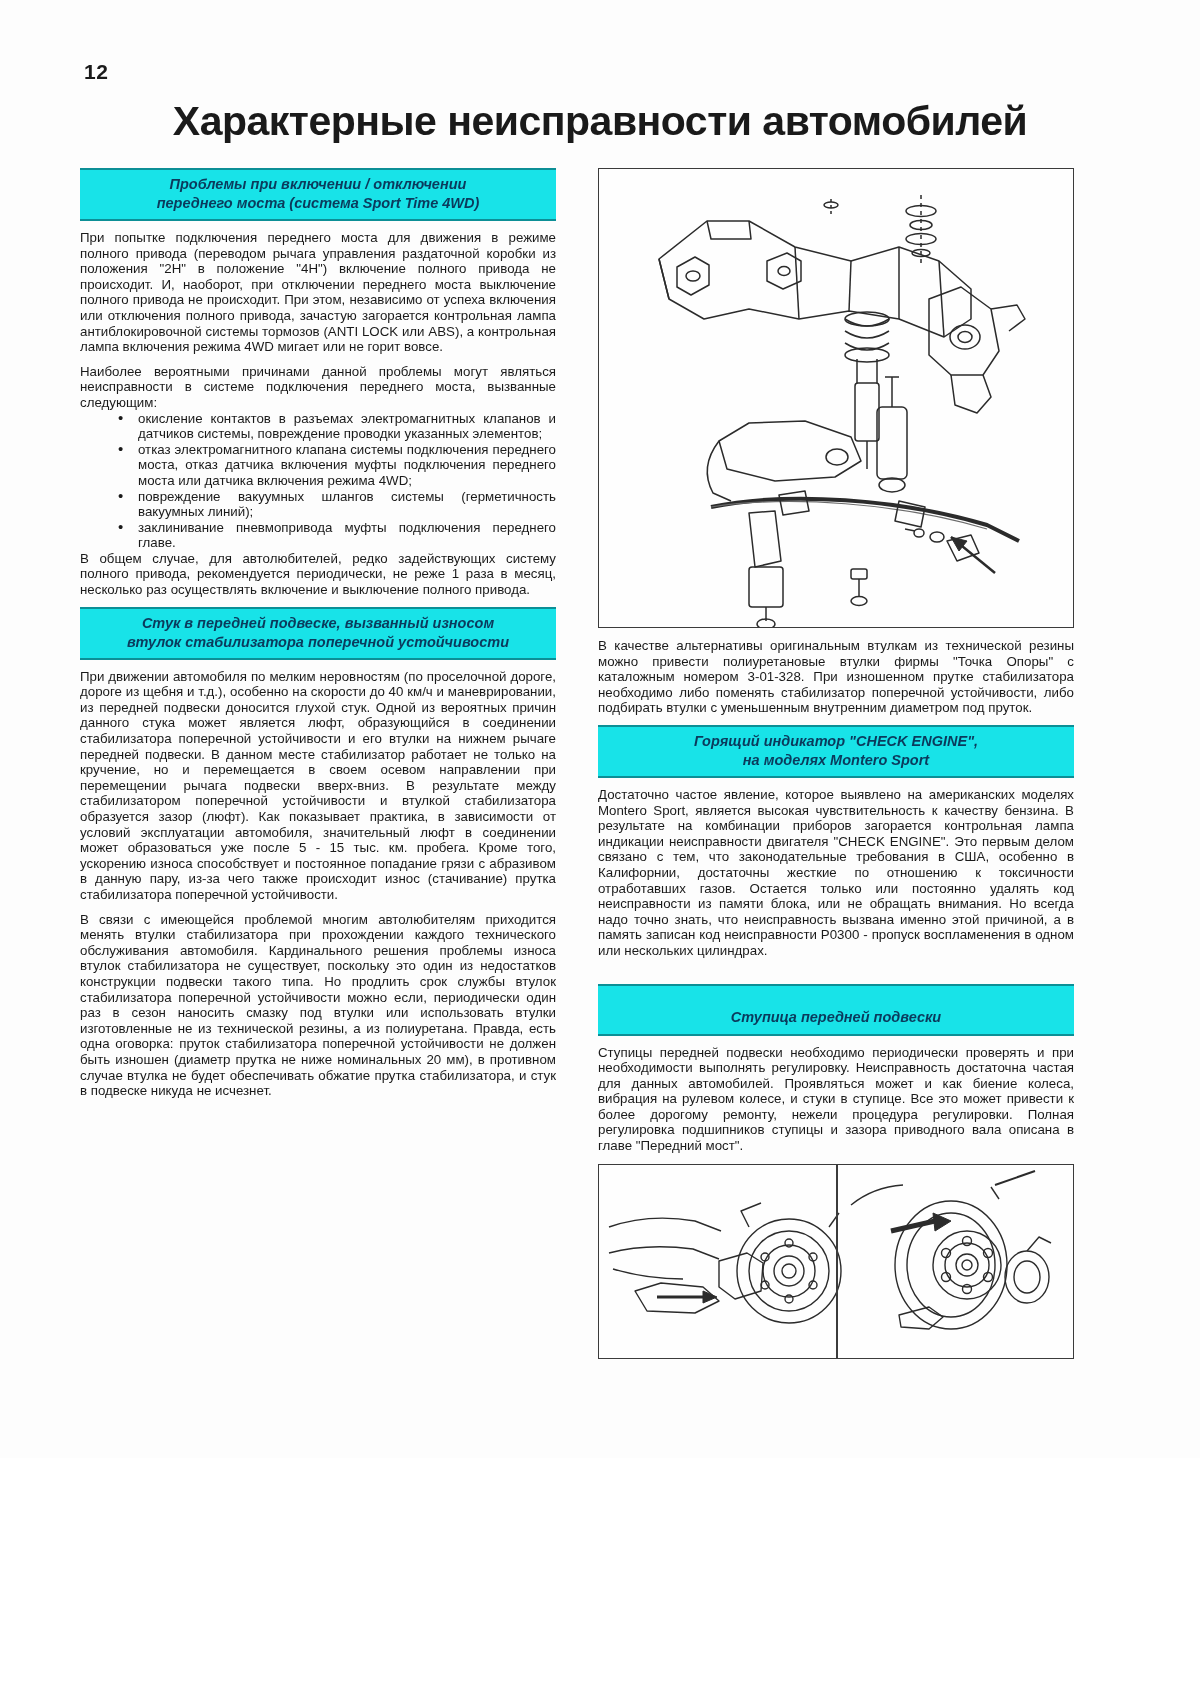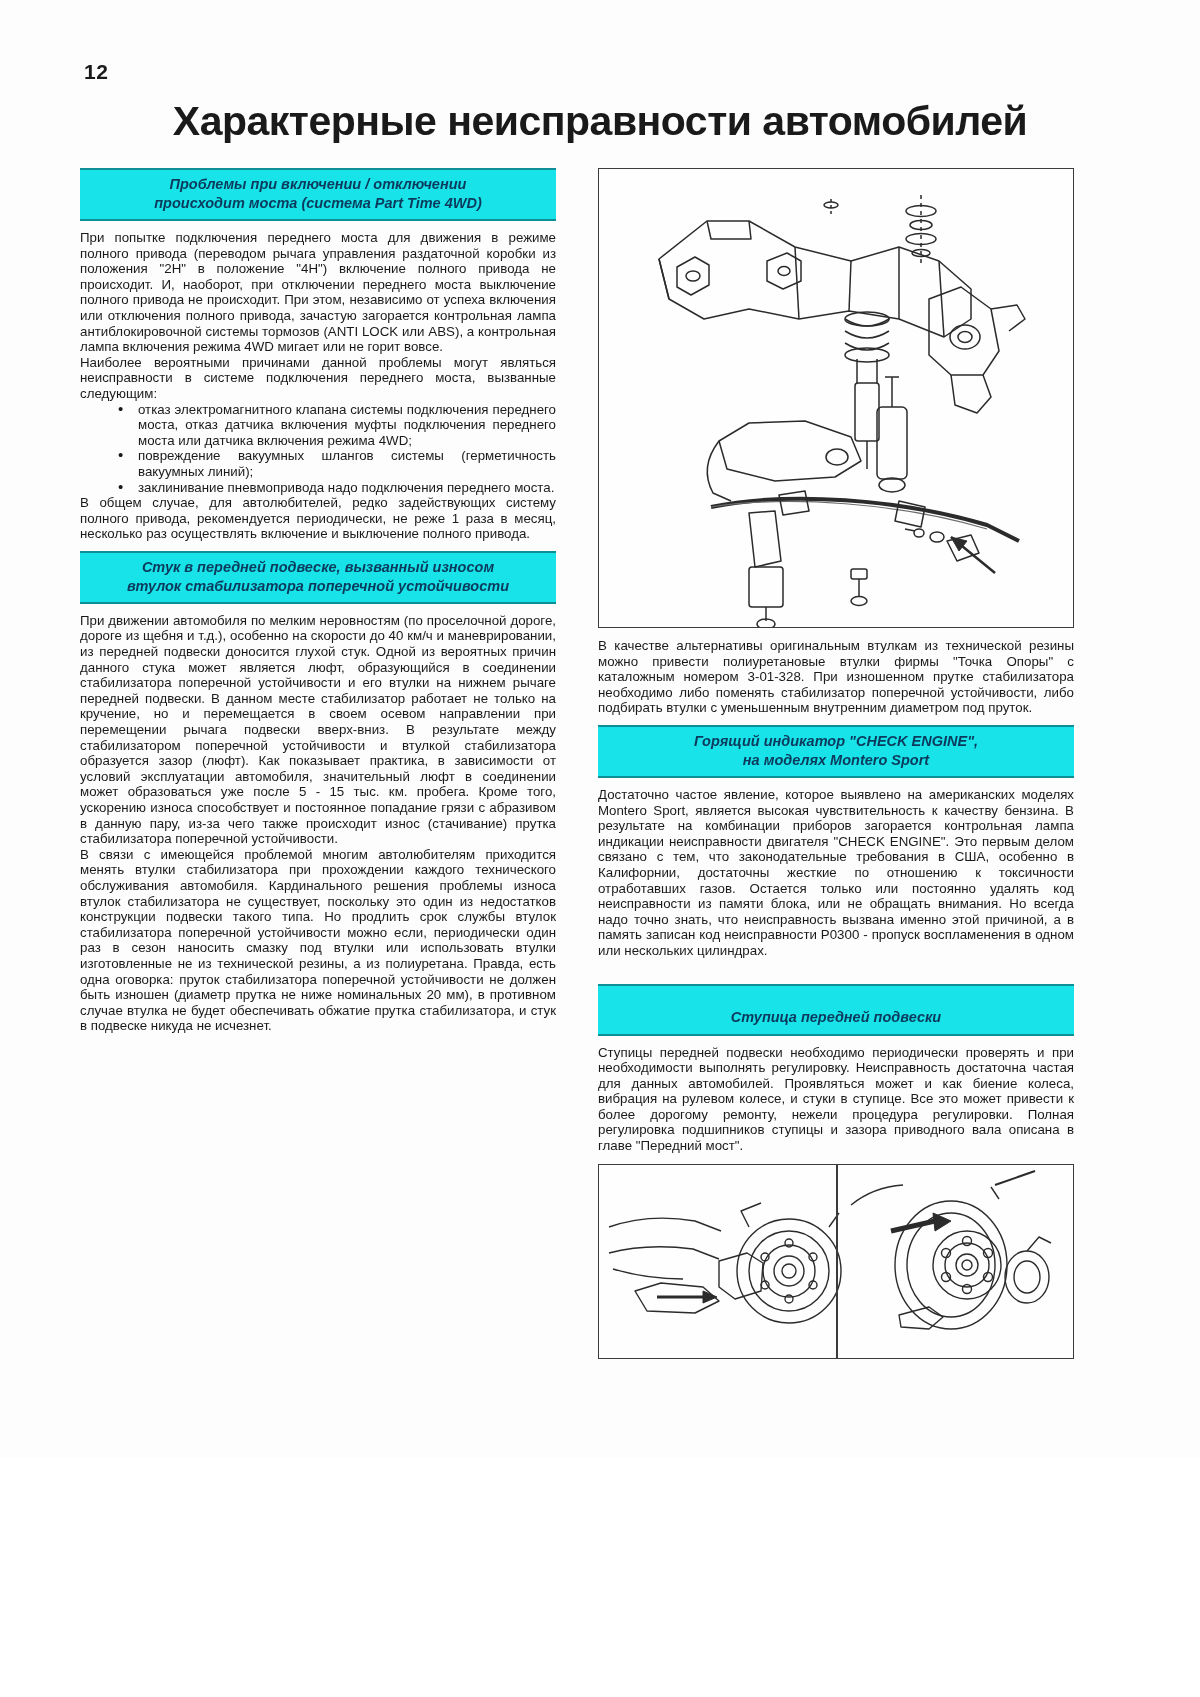--- a/index.html
+++ b/index.html
@@ -59,21 +59,21 @@
 
   
   p.body{
     margin:0 0 0 0;
     font-size:13.3px;
     line-height:15.6px;
     text-align:justify;
     text-justify:inter-word;
     hyphens:manual;
   }
-  p.body + p.body{margin-top:0;}
+  p.body + p.body{margin-top:9px;}
   .spacer{height:9px;}
 
   ul.bullets{
     margin:0;
     padding:0 0 0 34px;
     list-style:none;
   }
   ul.bullets li{
     font-size:13.3px;
     line-height:15.6px;
@@ -110,30 +110,31 @@
 
 <div class="page">
 
   <div class="page-number">12</div>
   <div class="page-title">Характерные неисправности автомобилей</div>
 
   <div class="col col-left">
 
     <div class="banner">
       <span class="ln">Проблемы при включении / отключении</span>
-      <span class="ln">происходит моста (система Part Time 4WD)</span>
+      <span class="ln">переднего моста (система Sport Time 4WD)</span>
     </div>
 
     <p class="body">При попытке подключения переднего моста для движения в режиме полного привода (переводом рычага управления раздаточной коробки из положения "2Н" в положение "4Н") включение полного привода не происходит. И, наоборот, при отключении переднего моста выключение полного привода не происходит. При этом, независимо от успеха включения или отключения полного привода, зачастую загорается контрольная лампа антиблокировочной системы тормозов (ANTI LOCK или ABS), а контрольная лампа включения режима 4WD мигает или не горит вовсе.</p>
     <p class="body">Наиболее вероятными причинами данной проблемы могут являться неисправности в системе подключения переднего моста, вызванные следующим:</p>
 
     <ul class="bullets">
+      <li>окисление контактов в разъемах электромагнитных клапанов и датчиков системы, повреждение проводки указанных элементов;</li>
       <li>отказ электромагнитного клапана системы подключения переднего моста, отказ датчика включения муфты подключения переднего моста или датчика включения режима 4WD;</li>
       <li>повреждение вакуумных шлангов системы (герметичность вакуумных линий);</li>
-      <li>заклинивание пневмопривода надо подключения переднего моста.</li>
+      <li>заклинивание пневмопривода муфты подключения переднего главе.</li>
     </ul>
 
     <p class="body">В общем случае, для автолюбителей, редко задействующих систему полного привода, рекомендуется периодически, не реже 1 раза в месяц, несколько раз осуществлять включение и выключение полного привода.</p>
 
     <div class="spacer"></div>
 
     <div class="banner">
       <span class="ln">Стук в передней подвеске, вызванный износом</span>
       <span class="ln">втулок стабилизатора поперечной устойчивости</span>
     </div>

